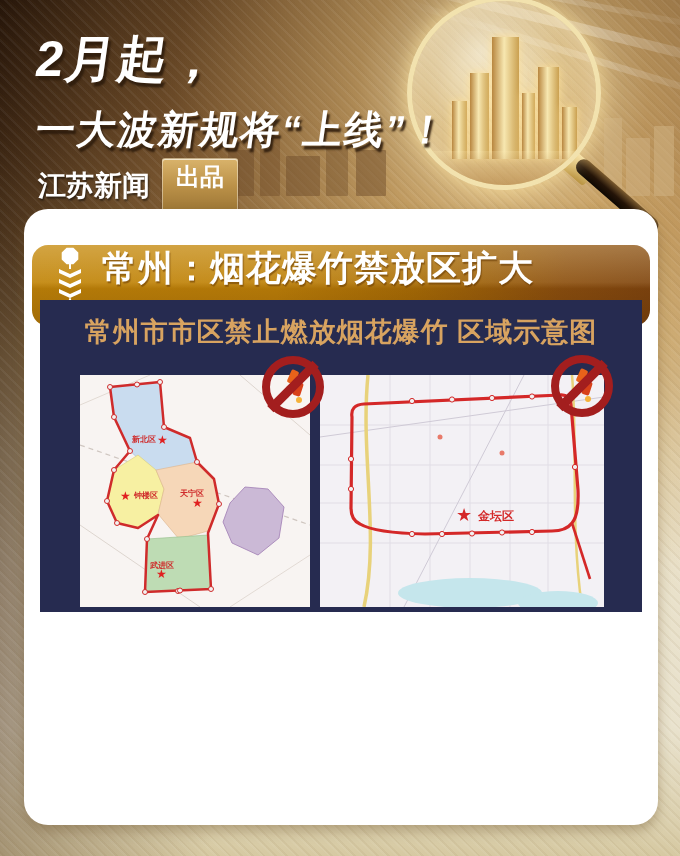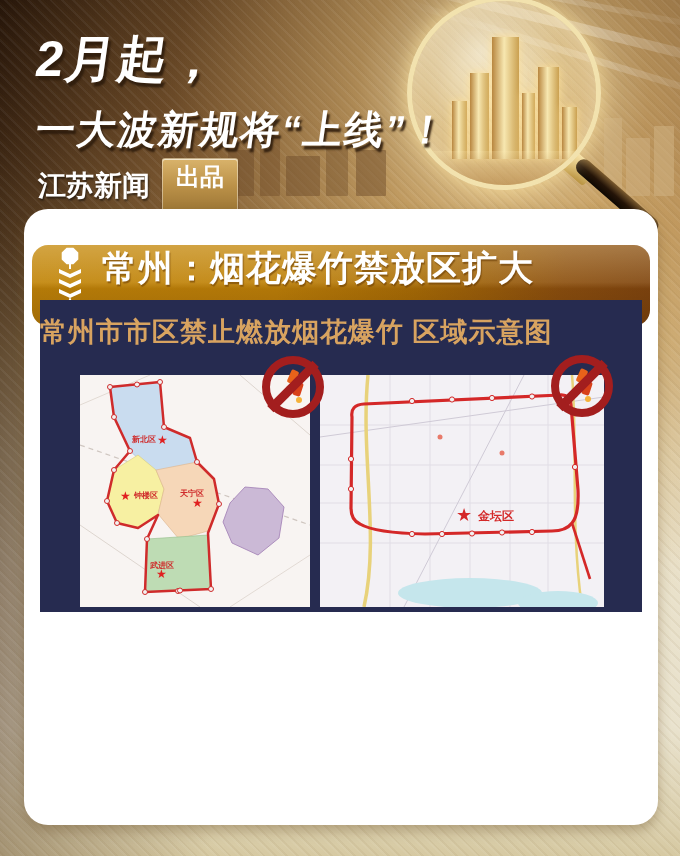--- a/index.html
+++ b/index.html
@@ -48,21 +48,21 @@
     box-shadow:0 6px 12px rgba(110,85,45,0.38); }
   .gold-bar{ position:absolute; left:8px; top:8px; right:8px; height:81px; border-radius:16px;
     display:flex; align-items:flex-start;
     background:
       linear-gradient(180deg, rgba(255,240,200,0.30) 0%, rgba(255,240,200,0.10) 46%, rgba(70,35,0,0.10) 54%, rgba(70,35,0,0.25) 100%),
       linear-gradient(100deg, #c08409 0%, #bd8009 40%, #a86c06 62%, #8a4e0f 85%, #7d430f 100%); margin-top: 28px; }
   .fc-icon{ margin-left:24px; flex:0 0 auto; }
   .bar-title{ margin-left:18px; color:#fff; font-size:35px; font-weight:bold;
     text-shadow:1px 2px 1px rgba(100,55,0,0.55); letter-spacing:1px; }
   .navy{ position:absolute; left:16px; top:91px; width:602px; height:312px; background:#262b50; }
-  .navy-title{ margin-top:14px; color:#d8a360; font-size:27px; font-weight:bold; letter-spacing:1px; }
+  .navy-title{ margin-top:14px; text-align:center; color:#d8a360; font-size:27px; font-weight:bold; letter-spacing:1px; }
   .mapbox{ position:absolute; top:75px; background:#fff; }
   .map-left{ left:40px; width:230px; height:232px; }
   .map-right{ left:280px; width:284px; height:232px; }
   .nosign{ position:absolute; width:62px; height:62px; }
   .nosign .ring{ position:absolute; inset:0; border:8px solid #a31e1e; border-radius:50%; }
   .nosign .bar{ position:absolute; left:-1px; top:26px; width:64px; height:9px; background:#a31e1e; transform:rotate(-45deg); }
   .nosign .cr{ position:absolute; border-radius:2px; }
   .ns-left{ left:222px; top:56px; }
   .ns-right{ left:511px; top:55px; }
   .body-text{ position:absolute; left:15px; right:15px; top:414px; color:#1b1b1b;

